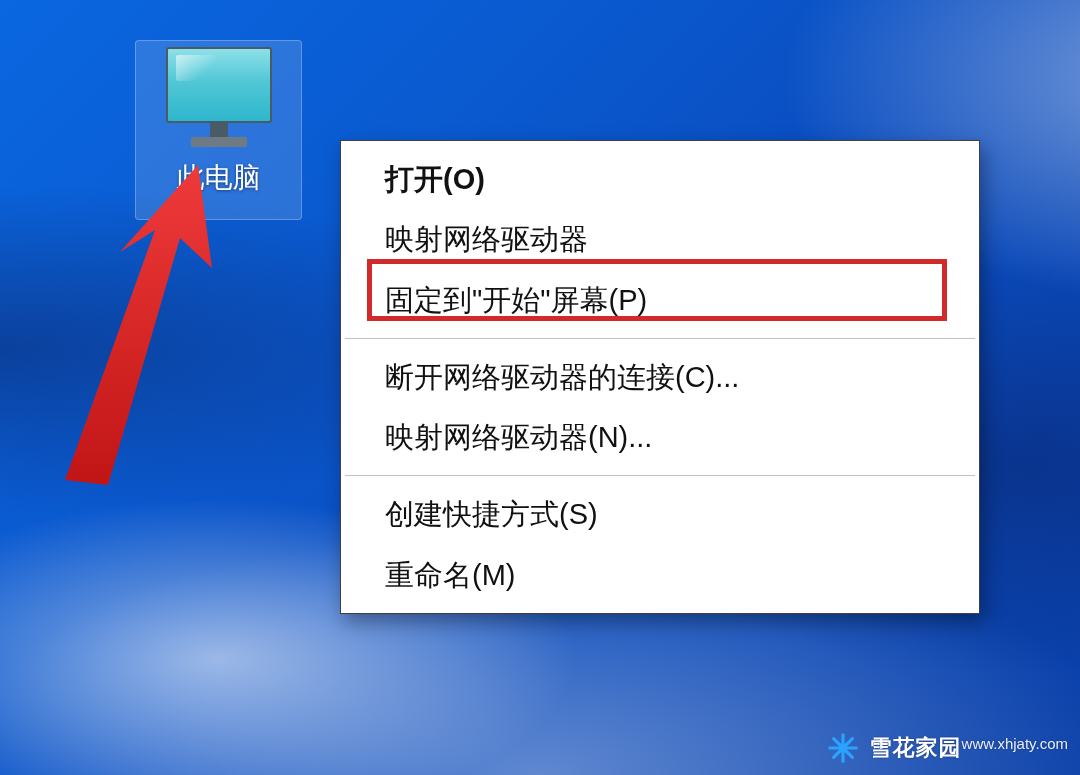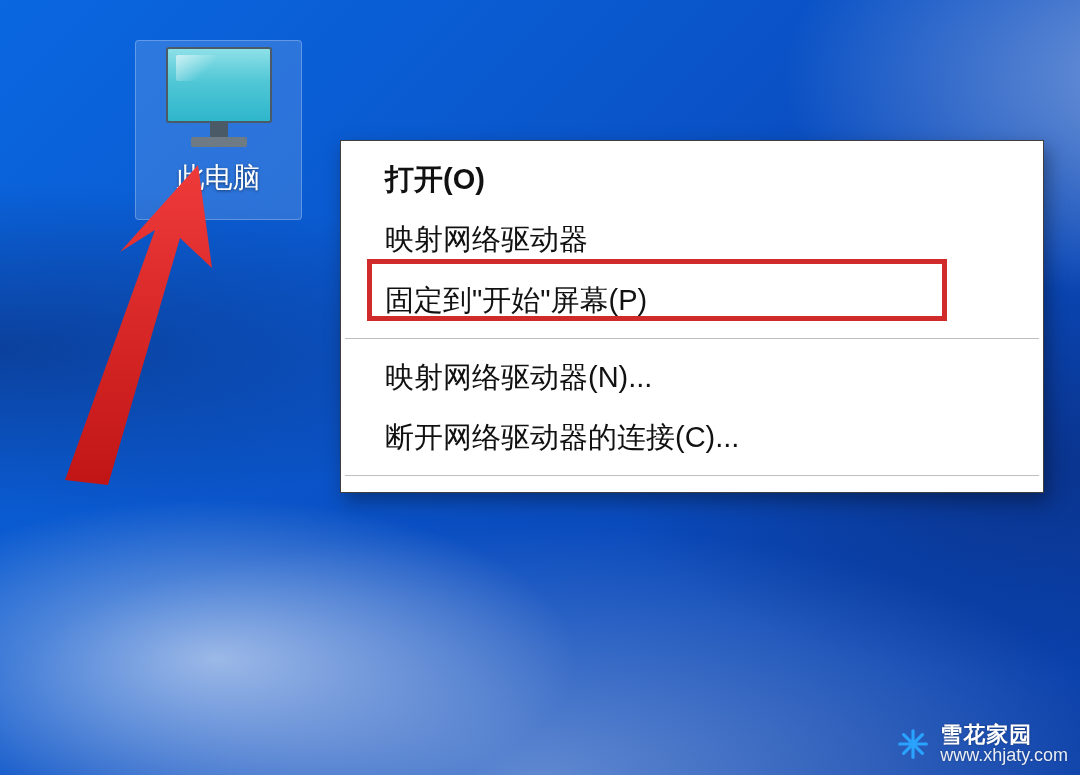--- a/index.html
+++ b/index.html
@@ -85,21 +85,21 @@
       left: 30px;
       top: 160px;
       pointer-events: none;
     }
 
     
     .context-menu {
       position: absolute;
       left: 340px;
       top: 140px;
-      width: 704px;
+      width: 640px;
       background: #ffffff;
       border: 1px solid #3f3f3f;
       box-shadow: 4px 8px 18px rgba(0,0,0,0.35);
       padding: 8px 0;
     }
     .menu-item {
       padding: 12px 44px 12px 44px;
       font-size: 29px;
       color: #111;
       cursor: pointer;
@@ -128,24 +128,24 @@
       display: flex;
       align-items: center;
       gap: 10px;
       color: #fff;
       text-shadow: 0 0 2px rgba(0,0,0,0.4);
     }
     .wm-logo {
       width: 34px; height: 34px; display:inline-block;
     }
     .wm-text {
-      display:flex; flex-direction:column; line-height:1.05;
+      display:flex; flex-direction:row; line-height:1.05;
     }
     .wm-brand { font-size: 22px; font-weight: 700; letter-spacing: 1px; }
-    .wm-url { font-size: 18px; opacity: 0.9; }
+    .wm-url { font-size: 15px; opacity: 0.9; }
   </style>
 </head>
 <body>
 
 <div class="desktop">
 
   <div class="desktop-icon">
     <div class="monitor-icon">
       <div class="monitor-screen"></div>
       <div class="monitor-stand"></div>
@@ -170,23 +170,25 @@
              L 182 108
              L 150 78
              L 78 325 Z" fill="url(#arrGrad)"></path>
   </svg>
 
   <div class="context-menu">
     <div class="menu-item bold">打开(O)</div>
     <div class="menu-item">映射网络驱动器</div>
     <div class="menu-item">固定到"开始"屏幕(P)</div>
     <div class="menu-separator"></div>
+    <div class="menu-item">断开网络驱动器的连接(C)...</div>
     <div class="menu-item">映射网络驱动器(N)...</div>
-    <div class="menu-item">断开网络驱动器的连接(C)...</div>
     <div class="menu-separator"></div>
+    <div class="menu-item">创建快捷方式(S)</div>
+    <div class="menu-item">重命名(M)</div>
 
     <div class="highlight-box" style="left:26px; top:118px; width:580px; height:62px;"></div>
   </div>
 
   <div class="watermark">
     <span class="wm-logo">
       <svg viewBox="0 0 32 32" width="34" height="34">
         <g fill="#2aa3ff">
           <rect x="14.5" y="2" width="3" height="28" rx="1.5"></rect>
           <rect x="2" y="14.5" width="28" height="3" rx="1.5"></rect>

